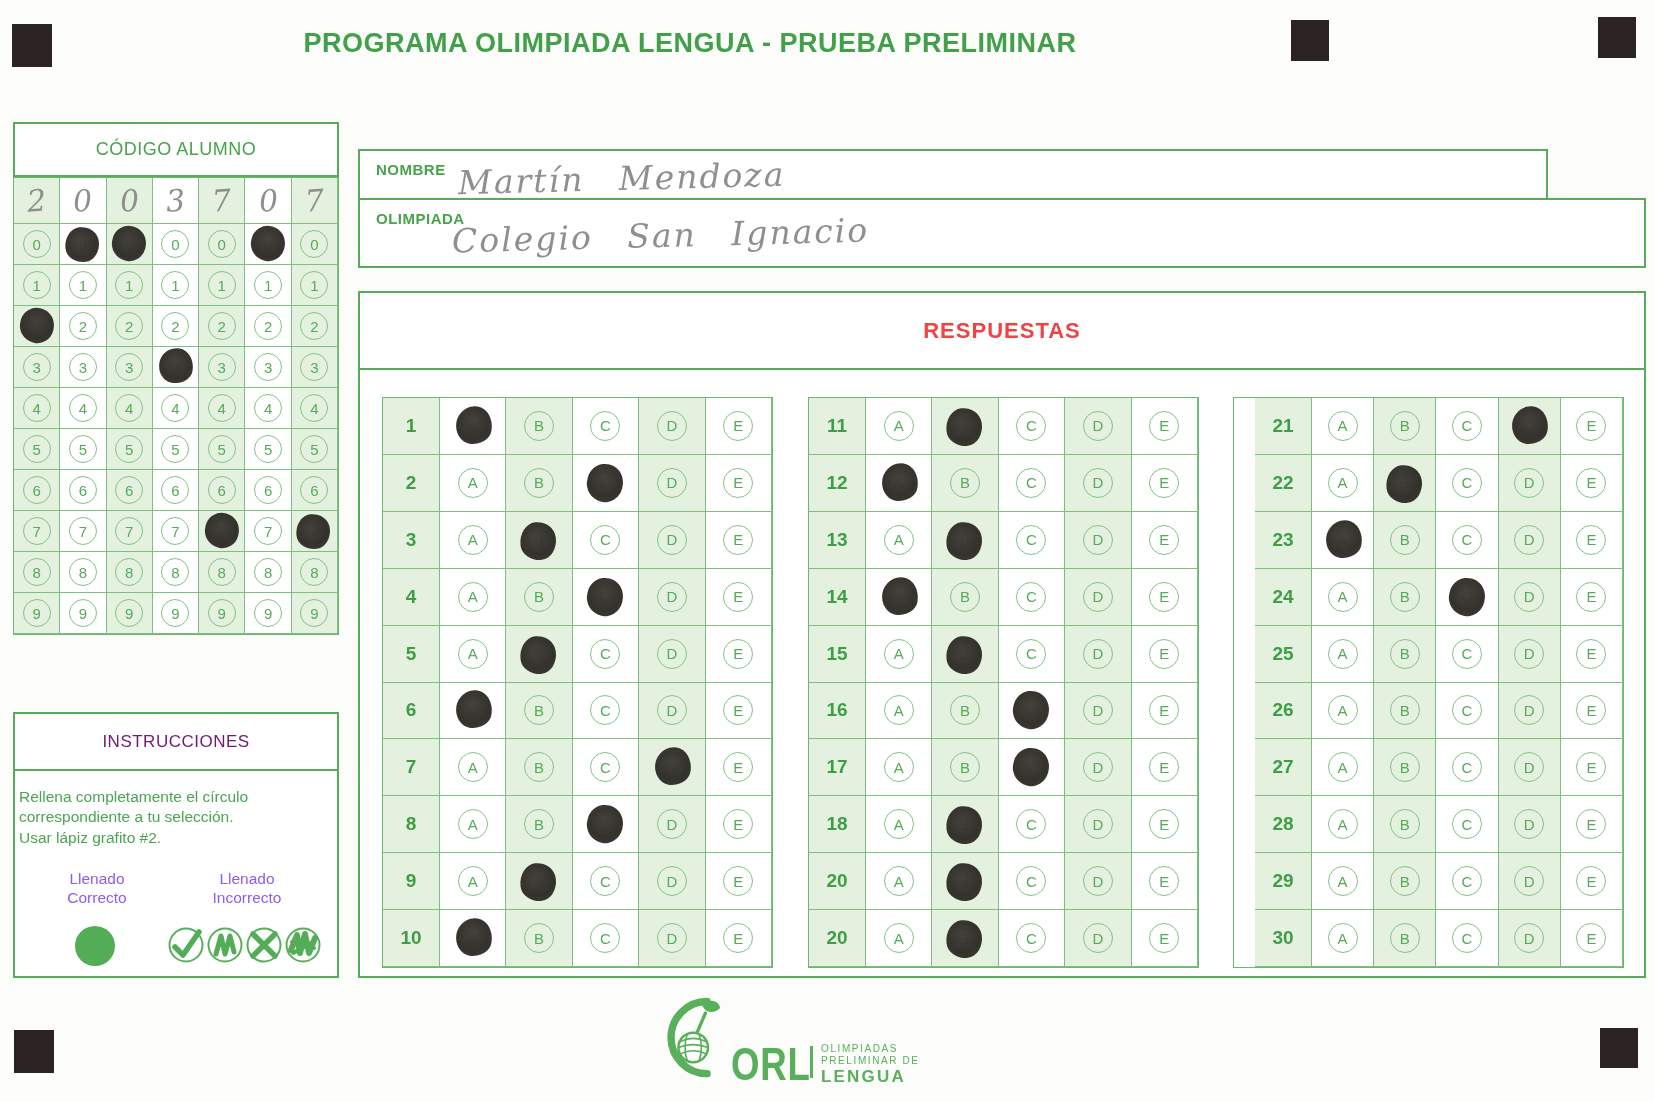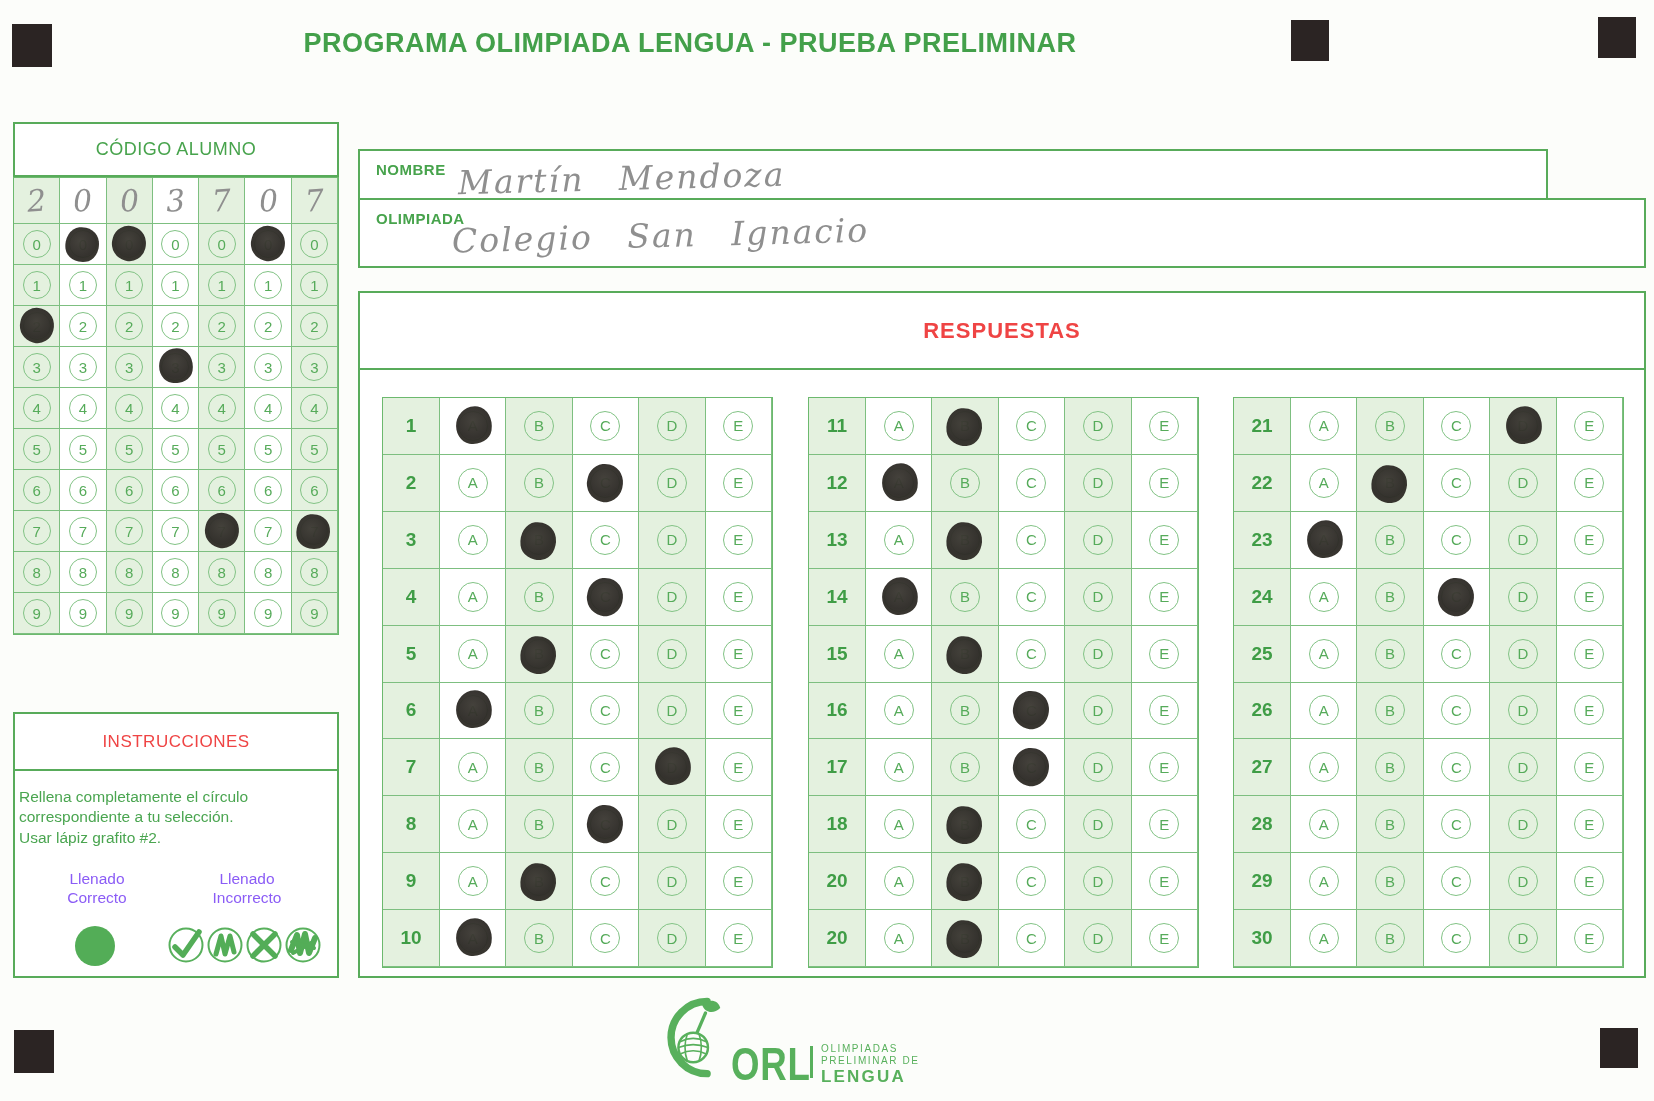--- a/index.html
+++ b/index.html
@@ -55,29 +55,29 @@
   .field-nombre .hwvalue{left:98px;top:8px;}
   .field-instituto .hwvalue{left:92px;top:16px;}
 
   
   .resp-outer{left:358px;top:291px;width:1288px;height:687px;}
   .resp-header{height:75px;border-bottom:2px solid #58ab5a;display:flex;align-items:center;
                justify-content:center;font-size:22px;font-weight:bold;color:#ef4444;letter-spacing:1px;}
   .anstable{position:absolute;top:397px;width:391px;height:571px;display:grid;
             grid-template-columns:57px repeat(5,1fr);grid-template-rows:repeat(10,1fr);
             border:1px solid #6cb96e;box-sizing:border-box;background:#fff;}
-  .t1{left:382px;} .t2{left:808px;} .t3{left:1233px;}
+  .t1{left:382px;} .t2{left:808px;} .t3{left:1233px;padding-left:21px;}
   .acell{border-right:1px solid #7dbf80;border-bottom:1px solid #7dbf80;
          display:flex;align-items:center;justify-content:center;position:relative;}
   .qcell{font-size:19px;font-weight:bold;color:#3f9d46;}
 
   
   .instr-box{left:13px;top:712px;width:326px;height:266px;}
   .instr-header{height:55px;border-bottom:2px solid #58ab5a;display:flex;align-items:center;
-                justify-content:center;font-size:17px;color:#ef4444;letter-spacing:.5px;}
+                justify-content:center;font-size:17px;color:#701a75;letter-spacing:.5px;}
   .instr-body{padding:16px 0 0 4px;font-size:15.5px;color:#4aa550;line-height:1.32;}
   .fill-label{position:absolute;text-align:center;font-size:15.5px;color:#8b5cf6;line-height:1.25;}
   .lab-correct{left:32px;top:155px;width:100px;}
   .lab-incorrect{left:172px;top:155px;width:120px;}
   .dot-correct{position:absolute;left:60px;top:212px;width:40px;height:40px;border-radius:50%;background:#53ad57;}
   .bad-icons{position:absolute;left:152px;top:212px;display:flex;gap:1px;}
 
   
   .logo-orl{position:absolute;left:731px;top:1036px;font-size:47px;font-weight:bold;color:#58b05c;
             transform:scaleX(.78);transform-origin:left bottom;letter-spacing:1px;}

